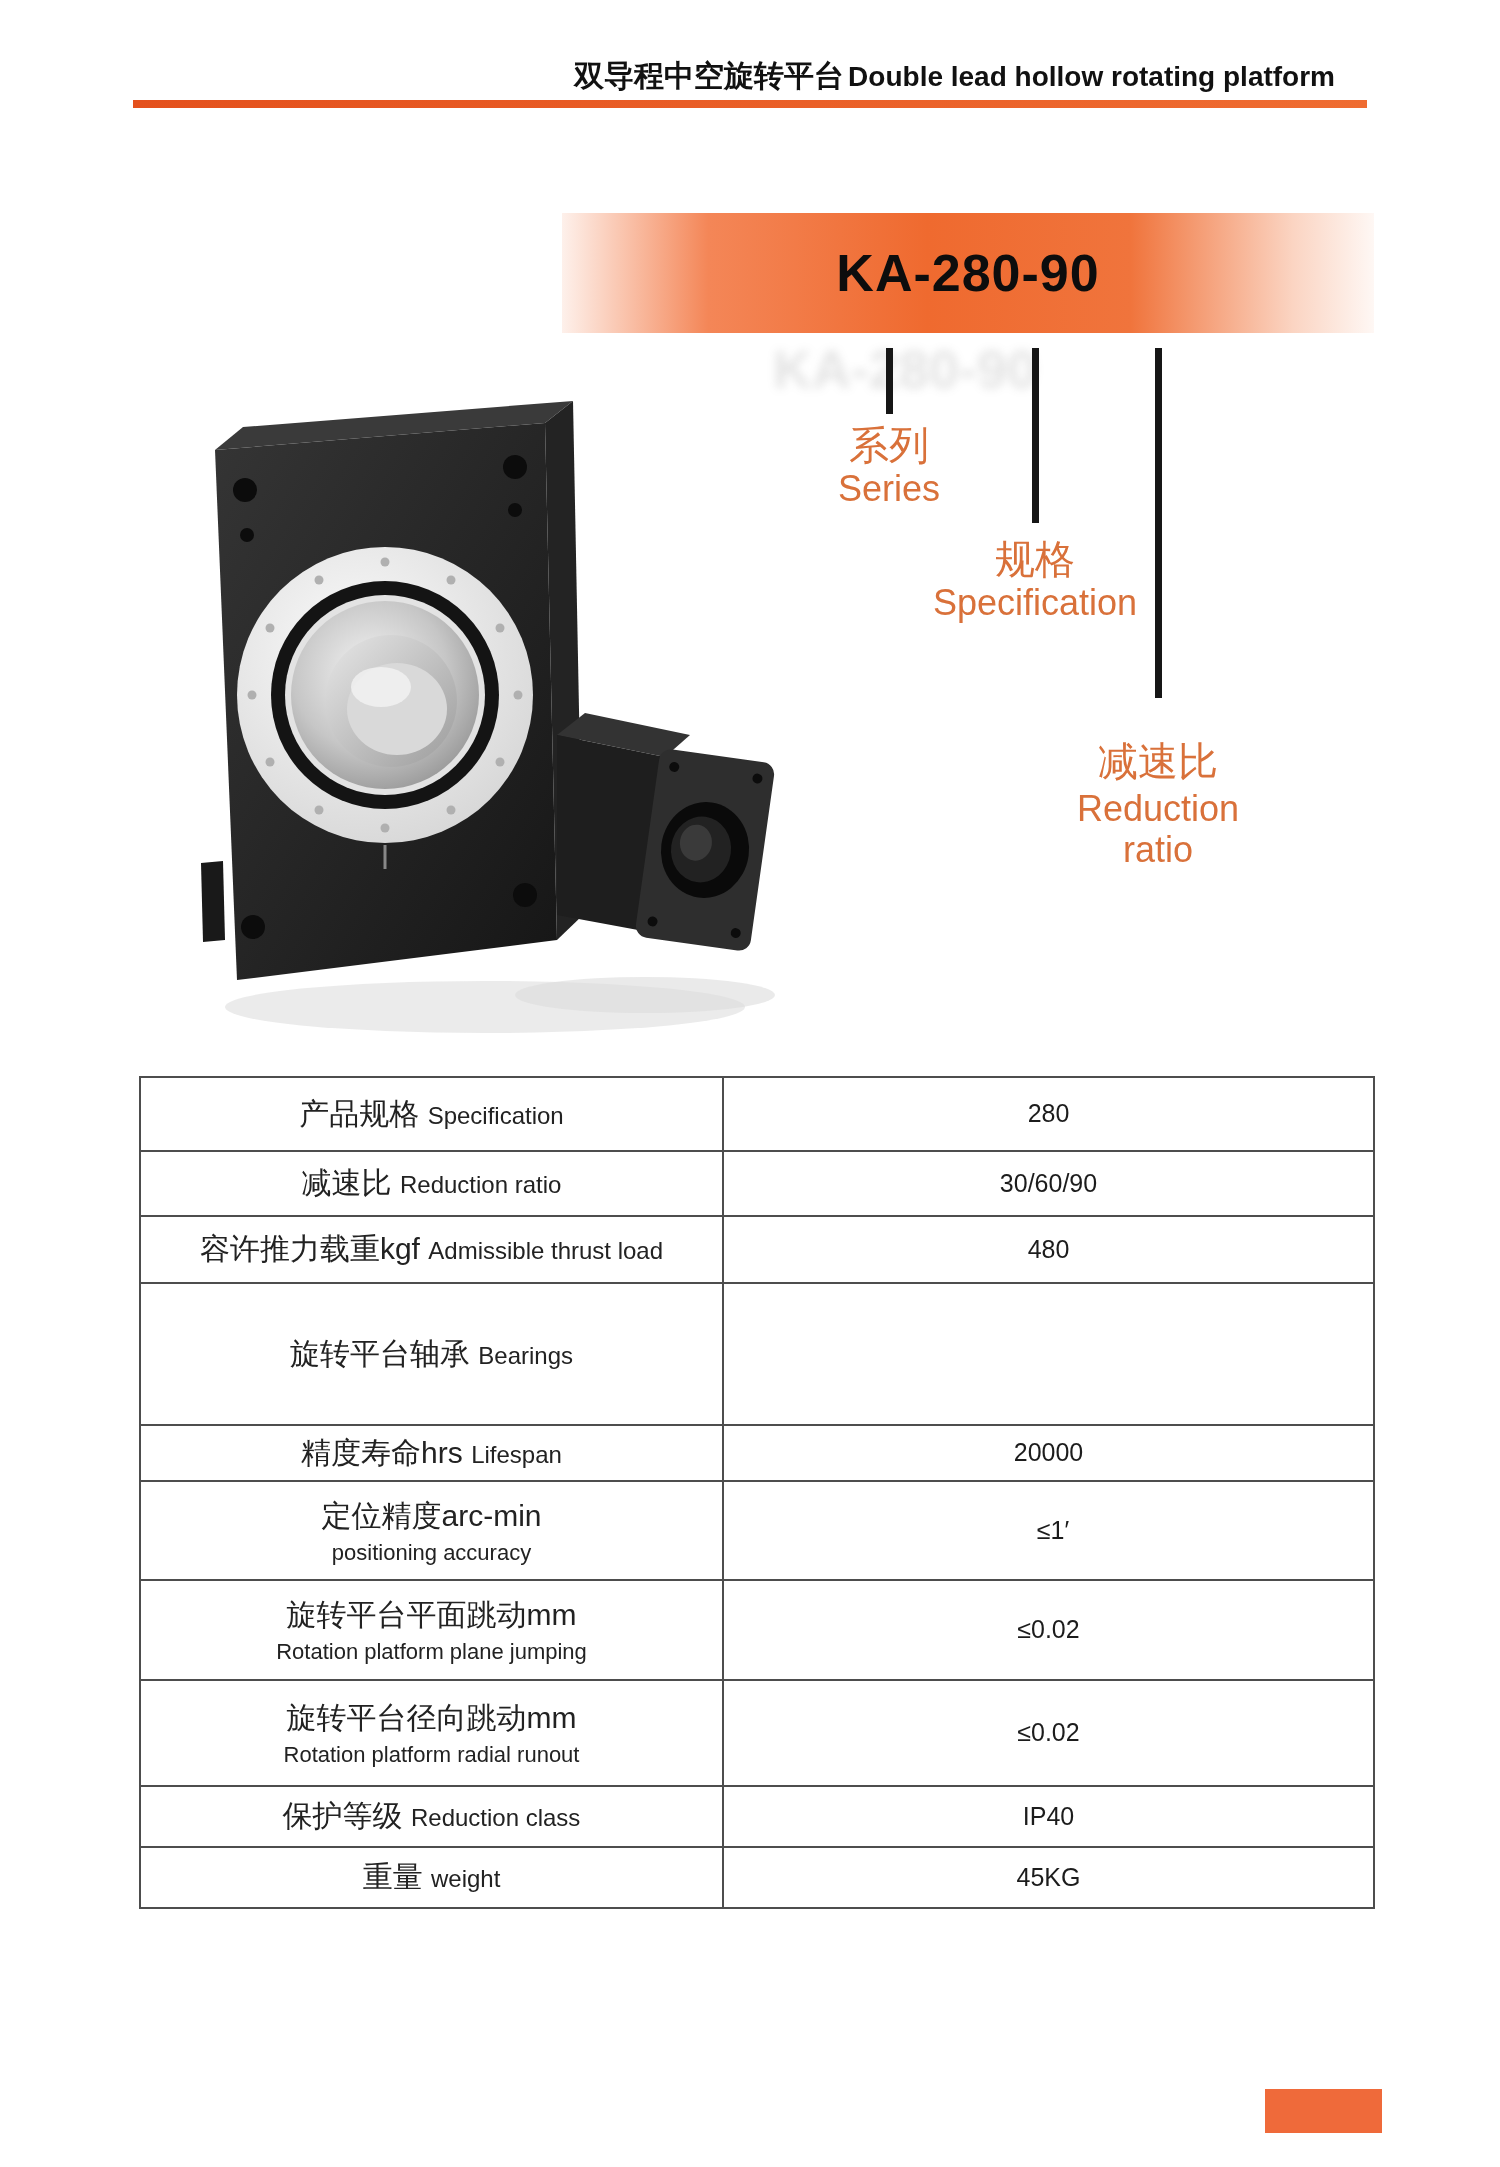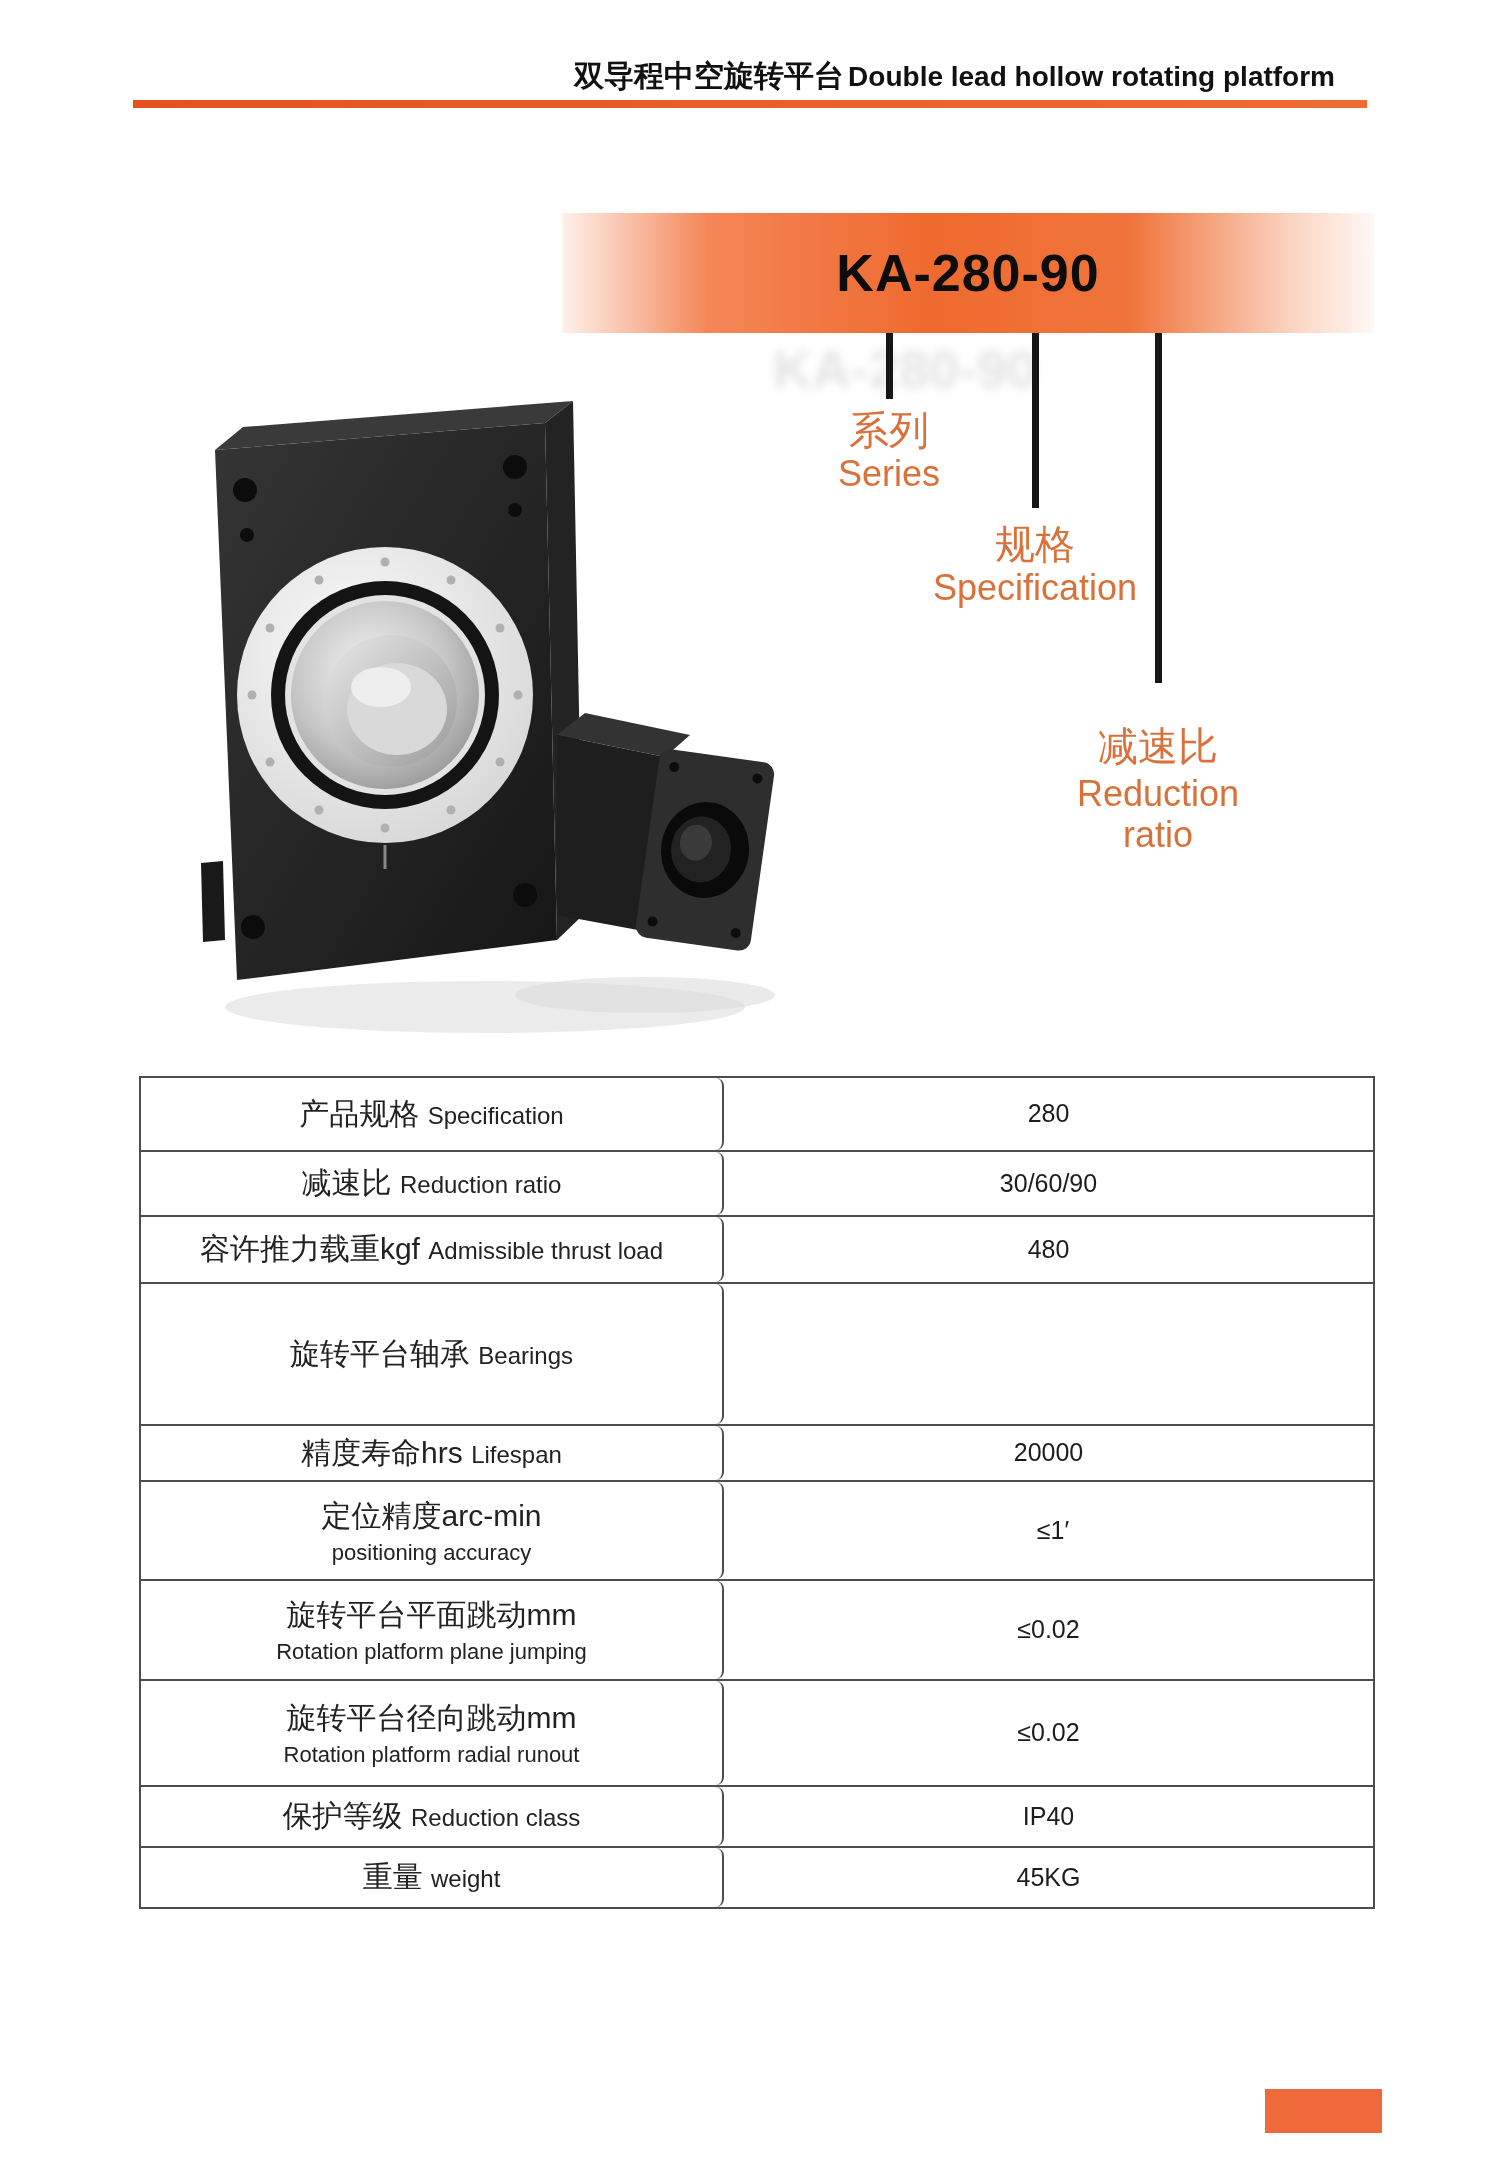--- a/index.html
+++ b/index.html
@@ -57,21 +57,21 @@
     font-size:54px; font-weight:800;
     color:#777777;
     opacity:0.20;
     filter:blur(5px);
     pointer-events:none;
   }
 
   
   .callout{
     position:absolute;
-    top:333px;
+    top:348px;
     width:300px;
     text-align:center;
     color:#d9713a;
   }
   .vline{width:7px;background:#161616;margin:0 auto;}
   .czh{font-size:40px;line-height:1.15;}
   .cen{font-size:36px;line-height:1.15;}
   .c1{left:739px;}  .c1 .vline{height:66px;}  .c1 .czh{margin-top:8px;}
   .c2{left:885px;}  .c2 .vline{height:175px;} .c2 .czh{margin-top:13px;}
   .c3{left:1008px;} .c3 .vline{height:350px;} .c3 .czh{margin-top:40px;}
@@ -92,21 +92,21 @@
     border:2px solid #4d4d4d;
     box-sizing:border-box;
     background:#ffffff;
   }
   .trow{display:flex;border-top:2px solid #4d4d4d;box-sizing:border-box;}
   .trow:first-child{border-top:none;}
   .tlabel{
     width:583px; box-sizing:border-box;
     border-right:2px solid #4d4d4d;
     display:flex; flex-direction:column; justify-content:center; align-items:center;
-    text-align:center; padding:6px 10px;border-radius:8px;
+    text-align:center; padding:6px 10px;
   }
   .tvalue{
     flex:1; box-sizing:border-box;
     display:flex; flex-direction:column; justify-content:center; align-items:center;
     text-align:center; padding:6px 6px;
   }
   .lz{font-size:30px;color:#222;}
   .le{font-size:24px;color:#222;}
   .lsub{font-size:22px;color:#222;margin-top:3px;}
   .vtext{font-size:25px;color:#1c1c1c;line-height:1.35;}

